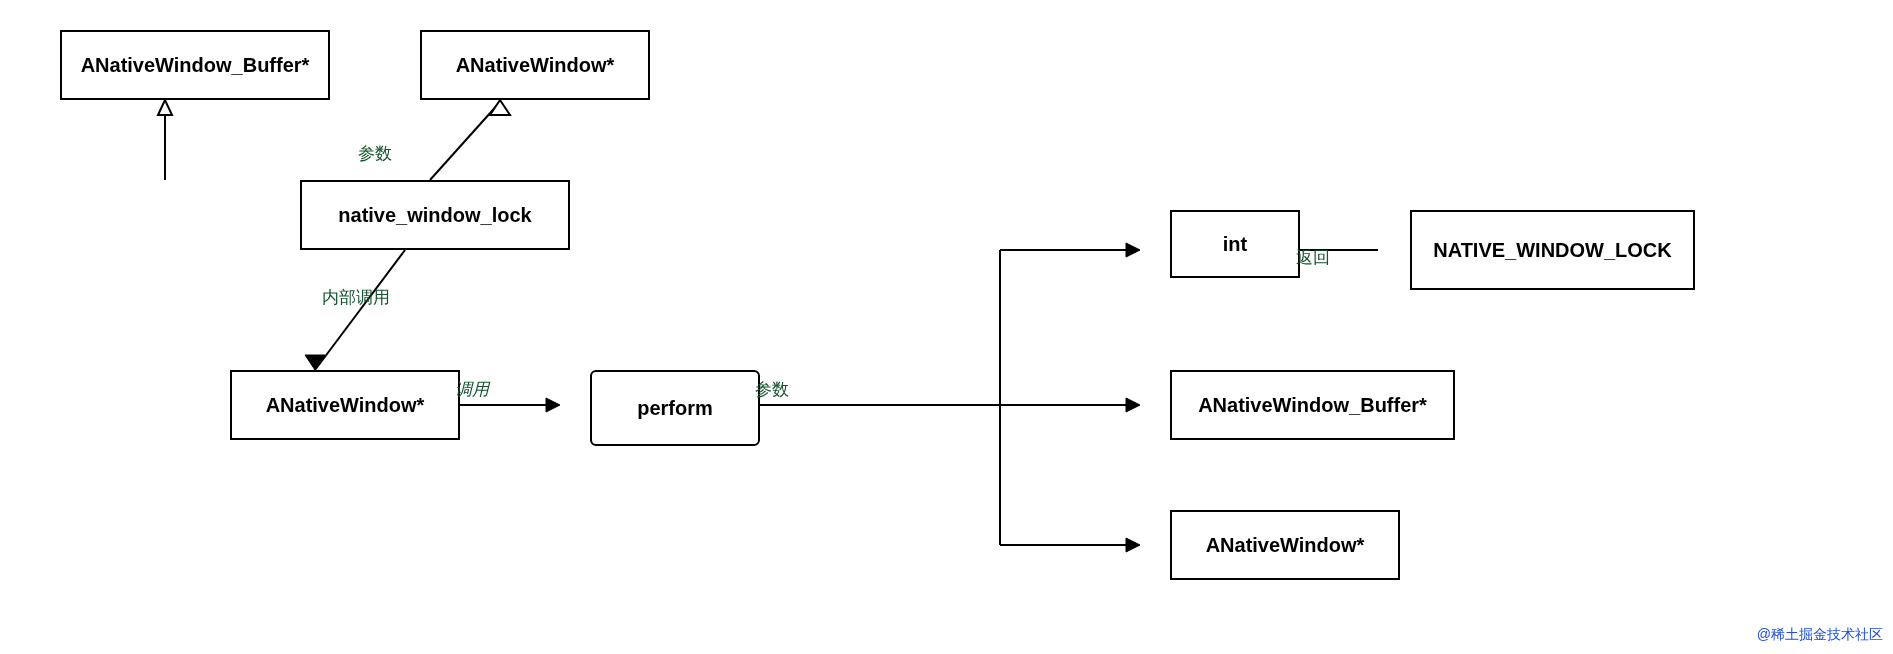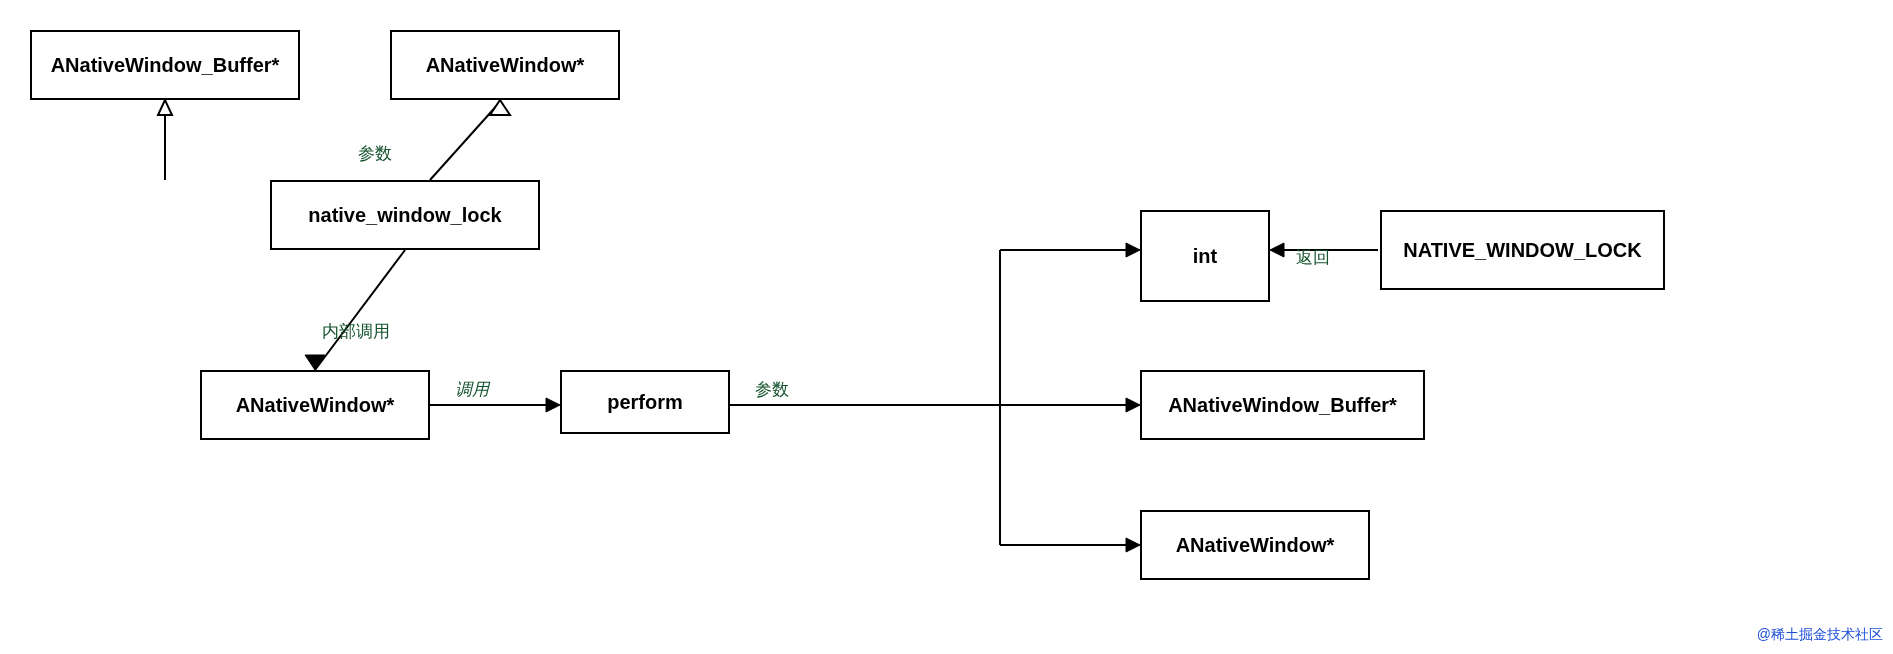--- a/index.html
+++ b/index.html
@@ -21,20 +21,21 @@
       position: absolute;
       border: 2px solid #000;
       background: #fff;
       display: flex;
       align-items: center;
       justify-content: center;
       font-weight: bold;
       font-size: 20px;
       text-align: center;
       padding: 8px 12px;
+      margin-left: 30px;
     }
     .label {
       position: absolute;
       font-size: 17px;
       color: #14532d;
       font-weight: normal;
     }
     .watermark {
       position: absolute;
       bottom: 10px;
@@ -85,33 +86,33 @@
   </svg>
 
   <div class="box" style="left:30px; top:30px; width:270px; height:70px;">ANativeWindow_Buffer*</div>
 
   <div class="box" style="left:390px; top:30px; width:230px; height:70px;">ANativeWindow*</div>
 
   <div class="box" style="left:270px; top:180px; width:270px; height:70px;">native_window_lock</div>
 
   <div class="box" style="left:200px; top:370px; width:230px; height:70px;">ANativeWindow*</div>
 
-  <div class="box" style="left:560px; top:370px; width:170px; height:64px;">perform</div>
+  <div class="box" style="left:560px; top:370px; width:170px; height:76px;border-radius:6px;">perform</div>
 
-  <div class="box" style="left:1140px; top:210px; width:130px; height:92px;">int</div>
+  <div class="box" style="left:1140px; top:210px; width:130px; height:68px;">int</div>
 
   <div class="box" style="left:1380px; top:210px; width:285px; height:80px;">NATIVE_WINDOW_LOCK</div>
 
   <div class="box" style="left:1140px; top:370px; width:285px; height:70px;">ANativeWindow_Buffer*</div>
 
   <div class="box" style="left:1140px; top:510px; width:230px; height:70px;">ANativeWindow*</div>
 
   <div class="label" style="left:358px; top:142px;">参数</div>
 
-  <div class="label" style="left:322px; top:320px;">内部调用</div>
+  <div class="label" style="left:322px; top:286px;">内部调用</div>
 
   <div class="label" style="left:455px; top:378px;font-style:italic;">调用</div>
 
   <div class="label" style="left:755px; top:378px;">参数</div>
 
   <div class="label" style="left:1296px; top:246px;font-family:Liberation Mono, monospace;">返回</div>
 
   <div class="watermark">@稀土掘金技术社区</div>
 </div>
 

